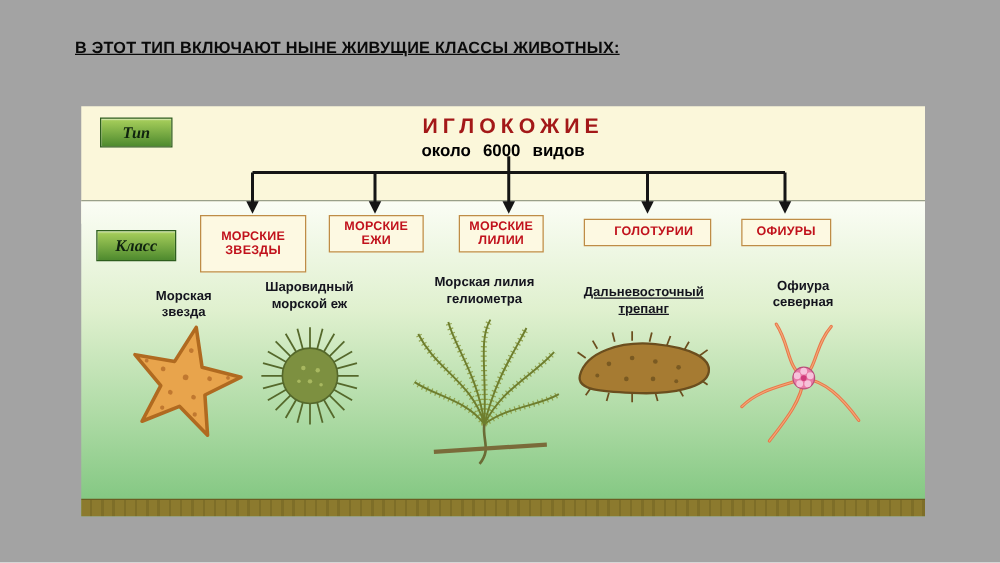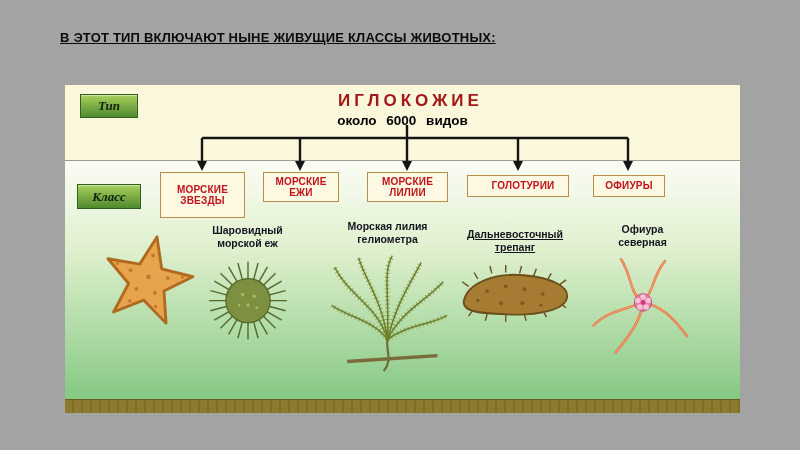--- a/index.html
+++ b/index.html
@@ -25,21 +25,21 @@
          color:#A31818;font-weight:bold;font-size:17px;letter-spacing:4px;margin-left:16px;}
   .phylum-count{position:absolute;top:28px;left:0;right:0;text-align:center;
          color:#000;font-weight:bold;font-size:13.5px;word-spacing:6px;}
   .connector{position:absolute;left:0;top:0;}
   .cbox{position:absolute;top:87px;background:#FDF9E2;border:1.5px solid #BE8C46;
          color:#C1121C;font-weight:bold;font-size:10px;text-align:center;
          display:flex;align-items:center;justify-content:center;line-height:1.15;
          letter-spacing:.2px;padding:2px 3px;box-sizing:border-box;}
   .cbox1{left:95px;width:85px;height:46px;}
   .cbox2{left:198px;width:76px;height:30px;}
-  .cbox3{left:302px;width:81px;height:30px;}
+  .cbox3{left:302px;width:68px;height:30px;}
   .cbox4{left:402px;width:102px;height:22px;top:90px;padding-left:13px;}
   .cbox5{left:528px;width:72px;height:22px;top:90px;}
   .sp{position:absolute;text-align:center;}
   .sp-label{font-weight:bold;font-size:10.5px;color:#14141e;line-height:1.2;margin:0 auto;}
   .sp svg{display:block;margin:3px auto 0;}
   .sp1{left:27px;top:146px;width:110px;} .sp1 .sp-label{width:72px;}
   .sp2{left:130px;top:139px;width:105px;} .sp2 .sp-label{width:92px;}
   .sp3{left:255px;top:135px;width:135px;} .sp3 .sp-label{width:102px;}
   .sp4{left:385px;top:143px;width:130px;} .sp4 .sp-label{width:118px;text-decoration:underline;}
   .sp5{left:520px;top:138px;width:115px;} .sp5 .sp-label{width:70px;}
@@ -79,20 +79,21 @@
 
     <div class="badge badge-class">Класс</div>
 
     <div class="cbox cbox1">МОРСКИЕ ЗВЕЗДЫ</div>
     <div class="cbox cbox2">МОРСКИЕ ЕЖИ</div>
     <div class="cbox cbox3">МОРСКИЕ ЛИЛИИ</div>
     <div class="cbox cbox4">ГОЛОТУРИИ</div>
     <div class="cbox cbox5">ОФИУРЫ</div>
 
     <div class="sp sp1">
+      <div class="sp-label">Морская звезда</div>
       <svg width="95" height="95" viewBox="0 0 100 100">
         <g transform="rotate(12 50 50)">
           <polygon points="50,2 38.2,33.8 4.3,35.2 31,56.2 21.8,88.8 50,70 78.2,88.8 69,56.2 95.6,35.2 61.8,33.8" fill="#E8A44C" stroke="#B06A20" stroke-width="3" stroke-linejoin="round"></polygon>
           <g fill="#C07830">
             <circle cx="50" cy="22" r="2"></circle>
               <circle cx="30" cy="42" r="2"></circle>
               <circle cx="70" cy="42" r="2"></circle>
             <circle cx="40" cy="60" r="2"></circle>
               <circle cx="60" cy="60" r="2"></circle>
               <circle cx="50" cy="45" r="2.4"></circle>

